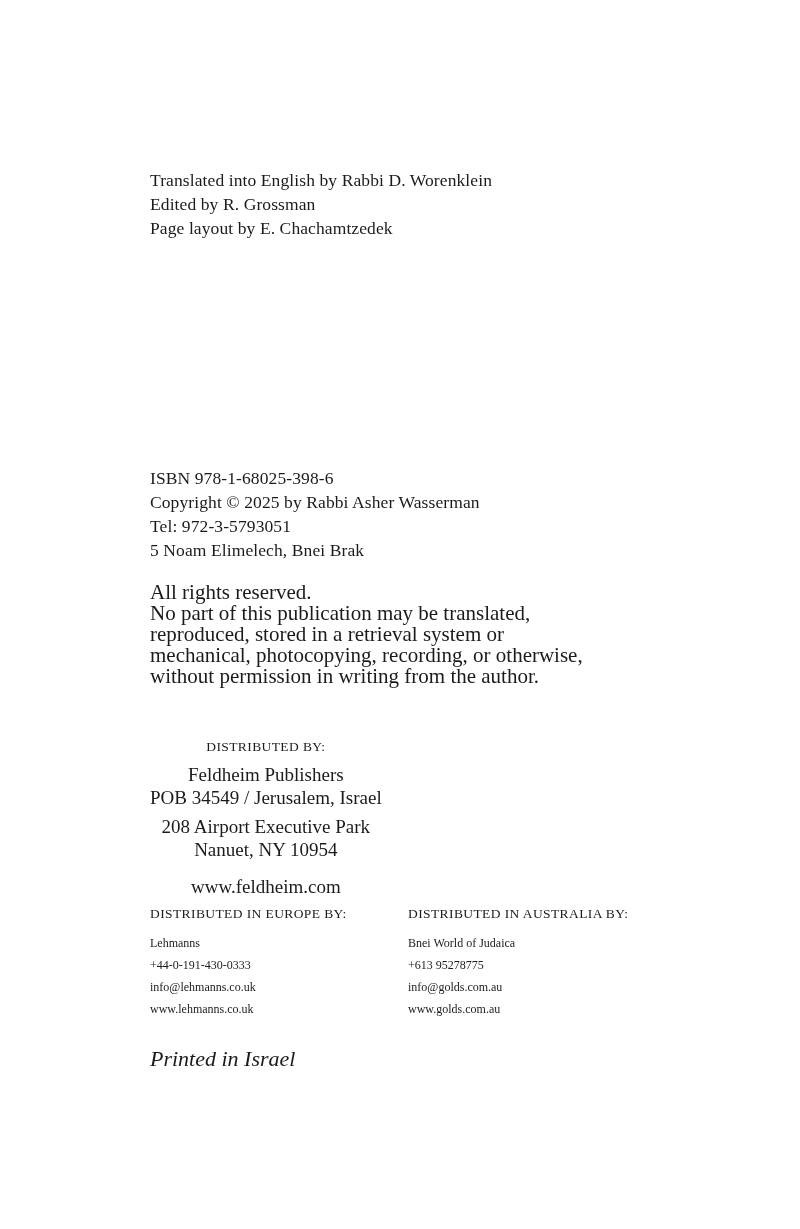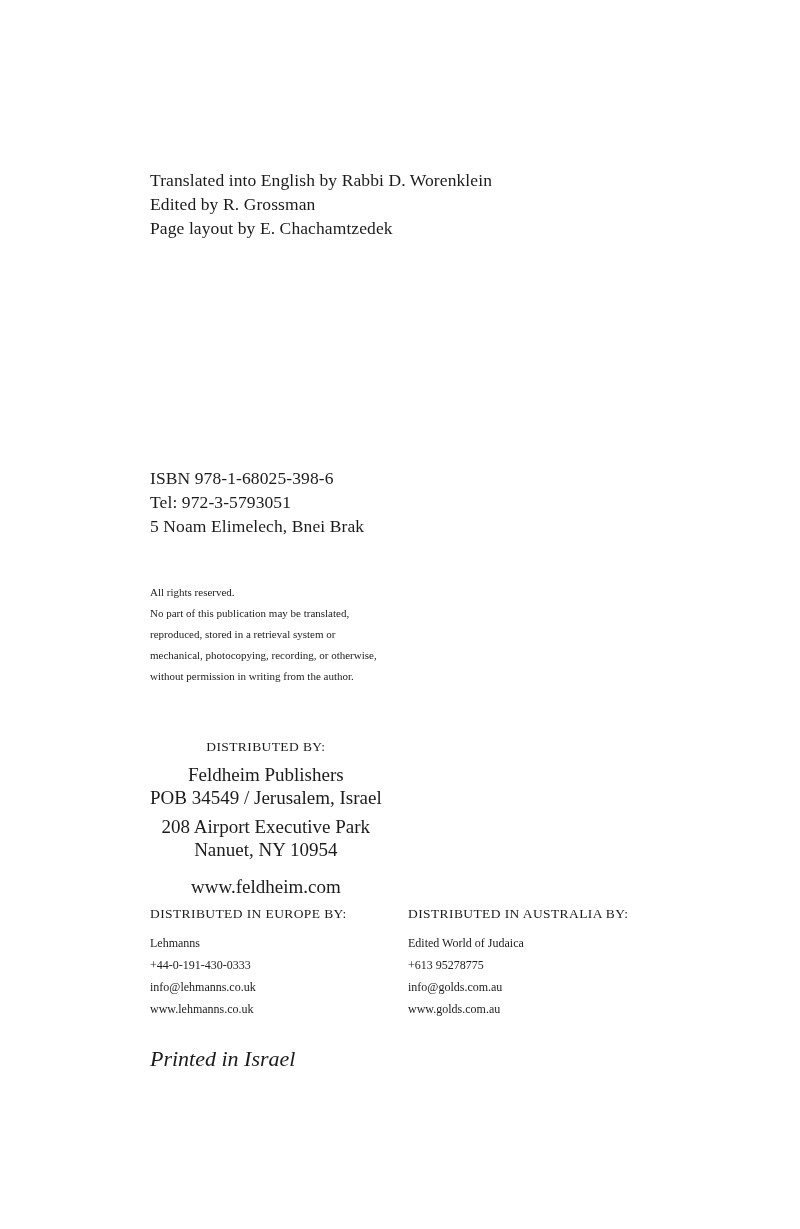--- a/index.html
+++ b/index.html
@@ -23,21 +23,21 @@
   }
   .body-text {
     font-size: 17.5px;
     line-height: 24px;
     letter-spacing: 0.1px;
   }
   #credits { top: 168px; }
   #publication { top: 466px; }
   #rights {
     top: 582px;
-    font-size: 11px;
+    font-size: 21px;
     line-height: 21px;
   }
   .sc-heading {
     font-size: 13.5px;
     letter-spacing: 0.4px;
     line-height: 18px;
   }
   #distribution { top: 738px; text-align: center; }
   #distribution .sc-heading { margin-bottom: 7px; }
   .dist-lines {
@@ -68,20 +68,21 @@
 <div class="page">
 
   <div class="block body-text" id="credits">
     <div>Translated into English by Rabbi D. Worenklein</div>
     <div>Edited by R. Grossman</div>
     <div>Page layout by E. Chachamtzedek</div>
   </div>
 
   <div class="block body-text" id="publication">
     <div>ISBN 978-1-68025-398-6</div>
+    <div>Copyright © 2025 by Rabbi Asher Wasserman</div>
     <div>Tel: 972-3-5793051</div>
     <div>5 Noam Elimelech, Bnei Brak</div>
   </div>
 
   <div class="block" id="rights">
     <div>All rights reserved.</div>
     <div>No part of this publication may be translated,</div>
     <div>reproduced, stored in a retrieval system or</div>
     <div>mechanical, photocopying, recording, or otherwise,</div>
     <div>without permission in writing from the author.</div>
@@ -99,21 +100,21 @@
   <div class="block" id="columns">
     <div class="col">
       <div class="sc-heading">DISTRIBUTED IN EUROPE BY:</div>
       <div class="col-lines">Lehmanns</div>
       <div class="col-lines">+44-0-191-430-0333</div>
       <div class="col-lines">info@lehmanns.co.uk</div>
       <div class="col-lines">www.lehmanns.co.uk</div>
     </div>
     <div class="col">
       <div class="sc-heading">DISTRIBUTED IN AUSTRALIA BY:</div>
-      <div class="col-lines">Edited World of Judaica</div>
+      <div class="col-lines">Bnei World of Judaica</div>
       <div class="col-lines">+613 95278775</div>
       <div class="col-lines">info@golds.com.au</div>
       <div class="col-lines">www.golds.com.au</div>
     </div>
   </div>
 
   <div class="block" id="printed">Printed in Israel</div>
 
 </div>
 

